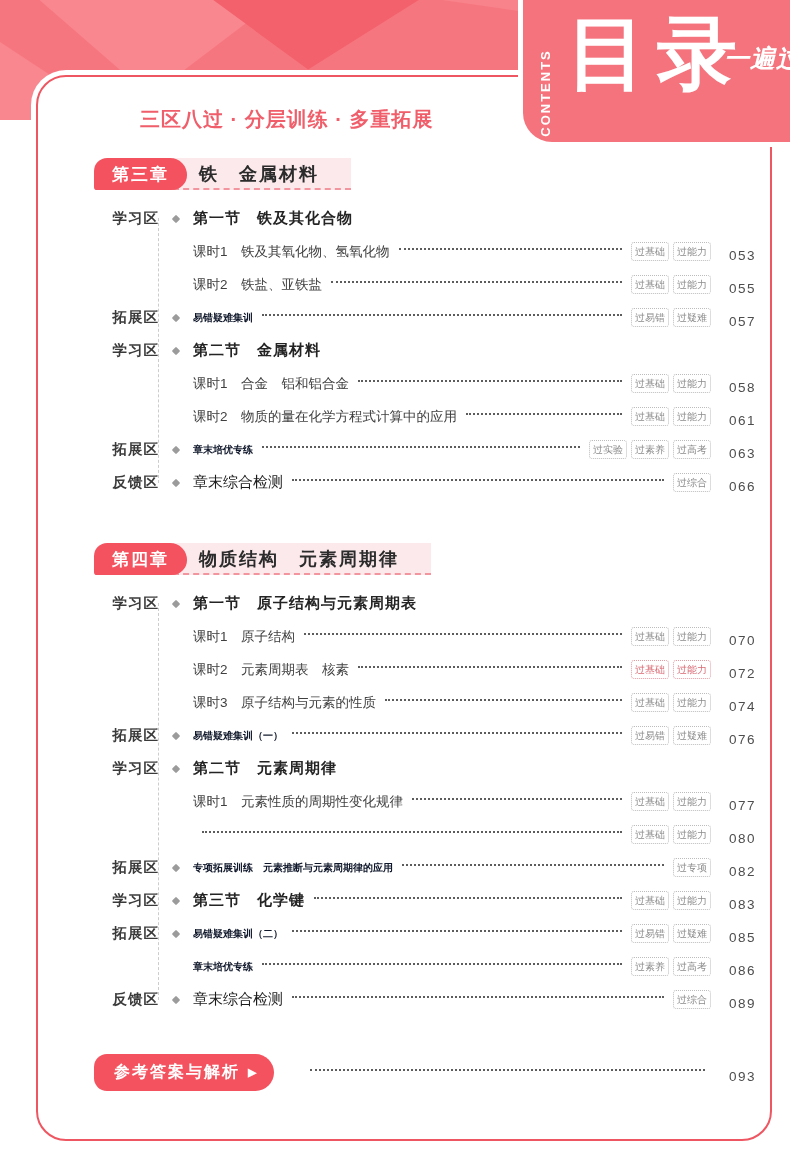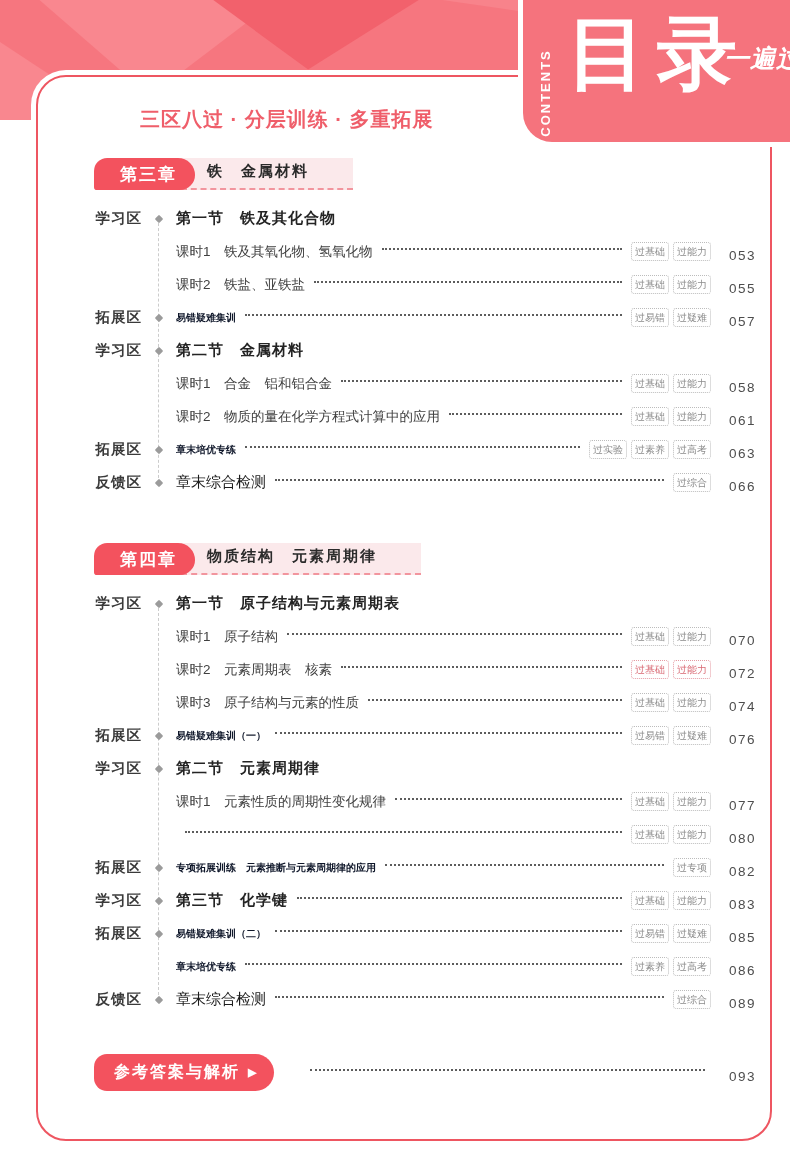--- a/index.html
+++ b/index.html
@@ -50,29 +50,29 @@
   .subtitle {
     position:absolute; left:140px; top:106px; z-index:3;
     color:var(--accent-text); font-size:20px; font-weight:bold; letter-spacing:1px;
     white-space:nowrap;
   }
   
   .content { position:absolute; left:38px; top:75px; width:732px; z-index:3; }
   .chapter-head { display:flex; align-items:stretch; margin-left:56px; height:32px; }
   .badge {
     background:var(--badge-red); color:#fff; font-weight:bold; font-size:17px;
-    padding:5px 18px 0 26px; border-radius:14px 18px 16px 3px; letter-spacing:2px;
+    padding:5px 18px 0 18px; border-radius:14px 18px 16px 3px; letter-spacing:2px;
     position:relative; z-index:1;
   }
   .chapter-title-strip {
     background:var(--strip-bg); border-bottom:2px dashed var(--strip-line);
-    padding:4px 44px 2px 26px; margin-left:-14px;
-    font-weight:bold; font-size:15px; color:#2b2b2b; letter-spacing:2px;
-  }
-  .rows { position:relative; margin-top:12px; padding-right:14px; }
+    padding:4px 32px 2px 26px; margin-left:-14px;
+    font-weight:bold; font-size:18px; color:#2b2b2b; letter-spacing:2px;
+  }
+  .rows { position:relative; margin-top:12px; padding-right:14px;padding-left:17px; }
   .zone-line {
     position:absolute; left:120px; top:16px; bottom:16px;
     border-left:1px dashed #cccccc;
   }
   .row { display:flex; align-items:center; height:33px; position:relative; }
   .zone {
     width:104px; flex-shrink:0; text-align:right;
     font-weight:bold; font-size:14.5px; color:#3a3a3a; letter-spacing:1px;
   }
   .marker-cell { width:34px; flex-shrink:0; display:flex; justify-content:center; }

